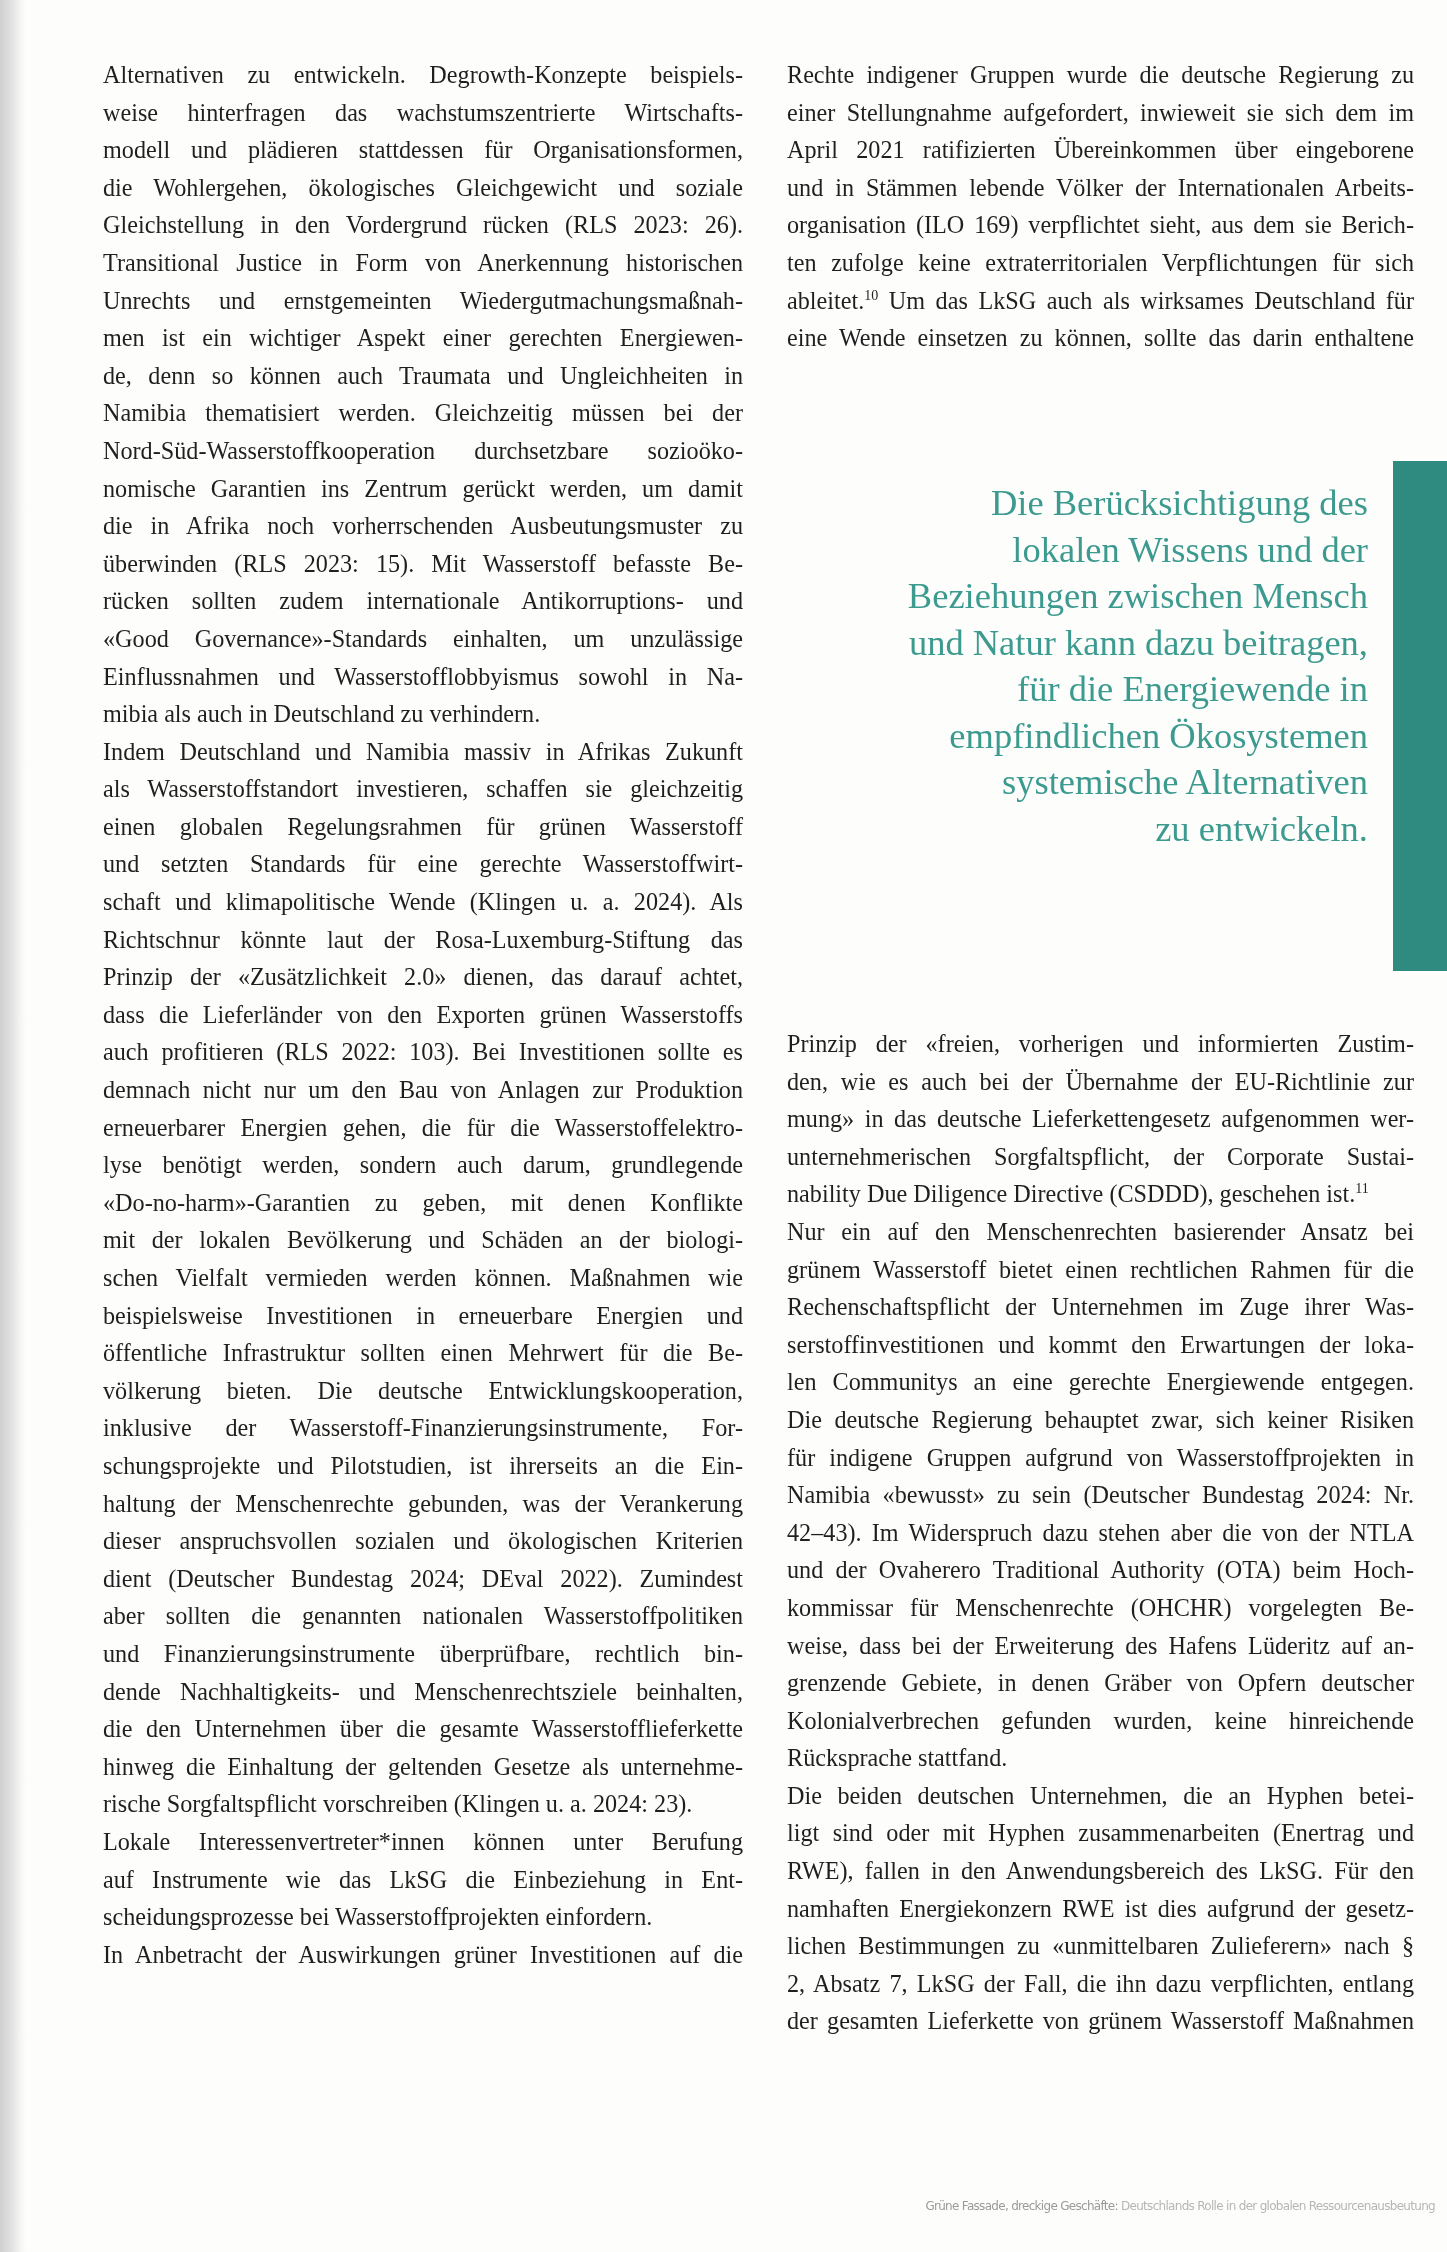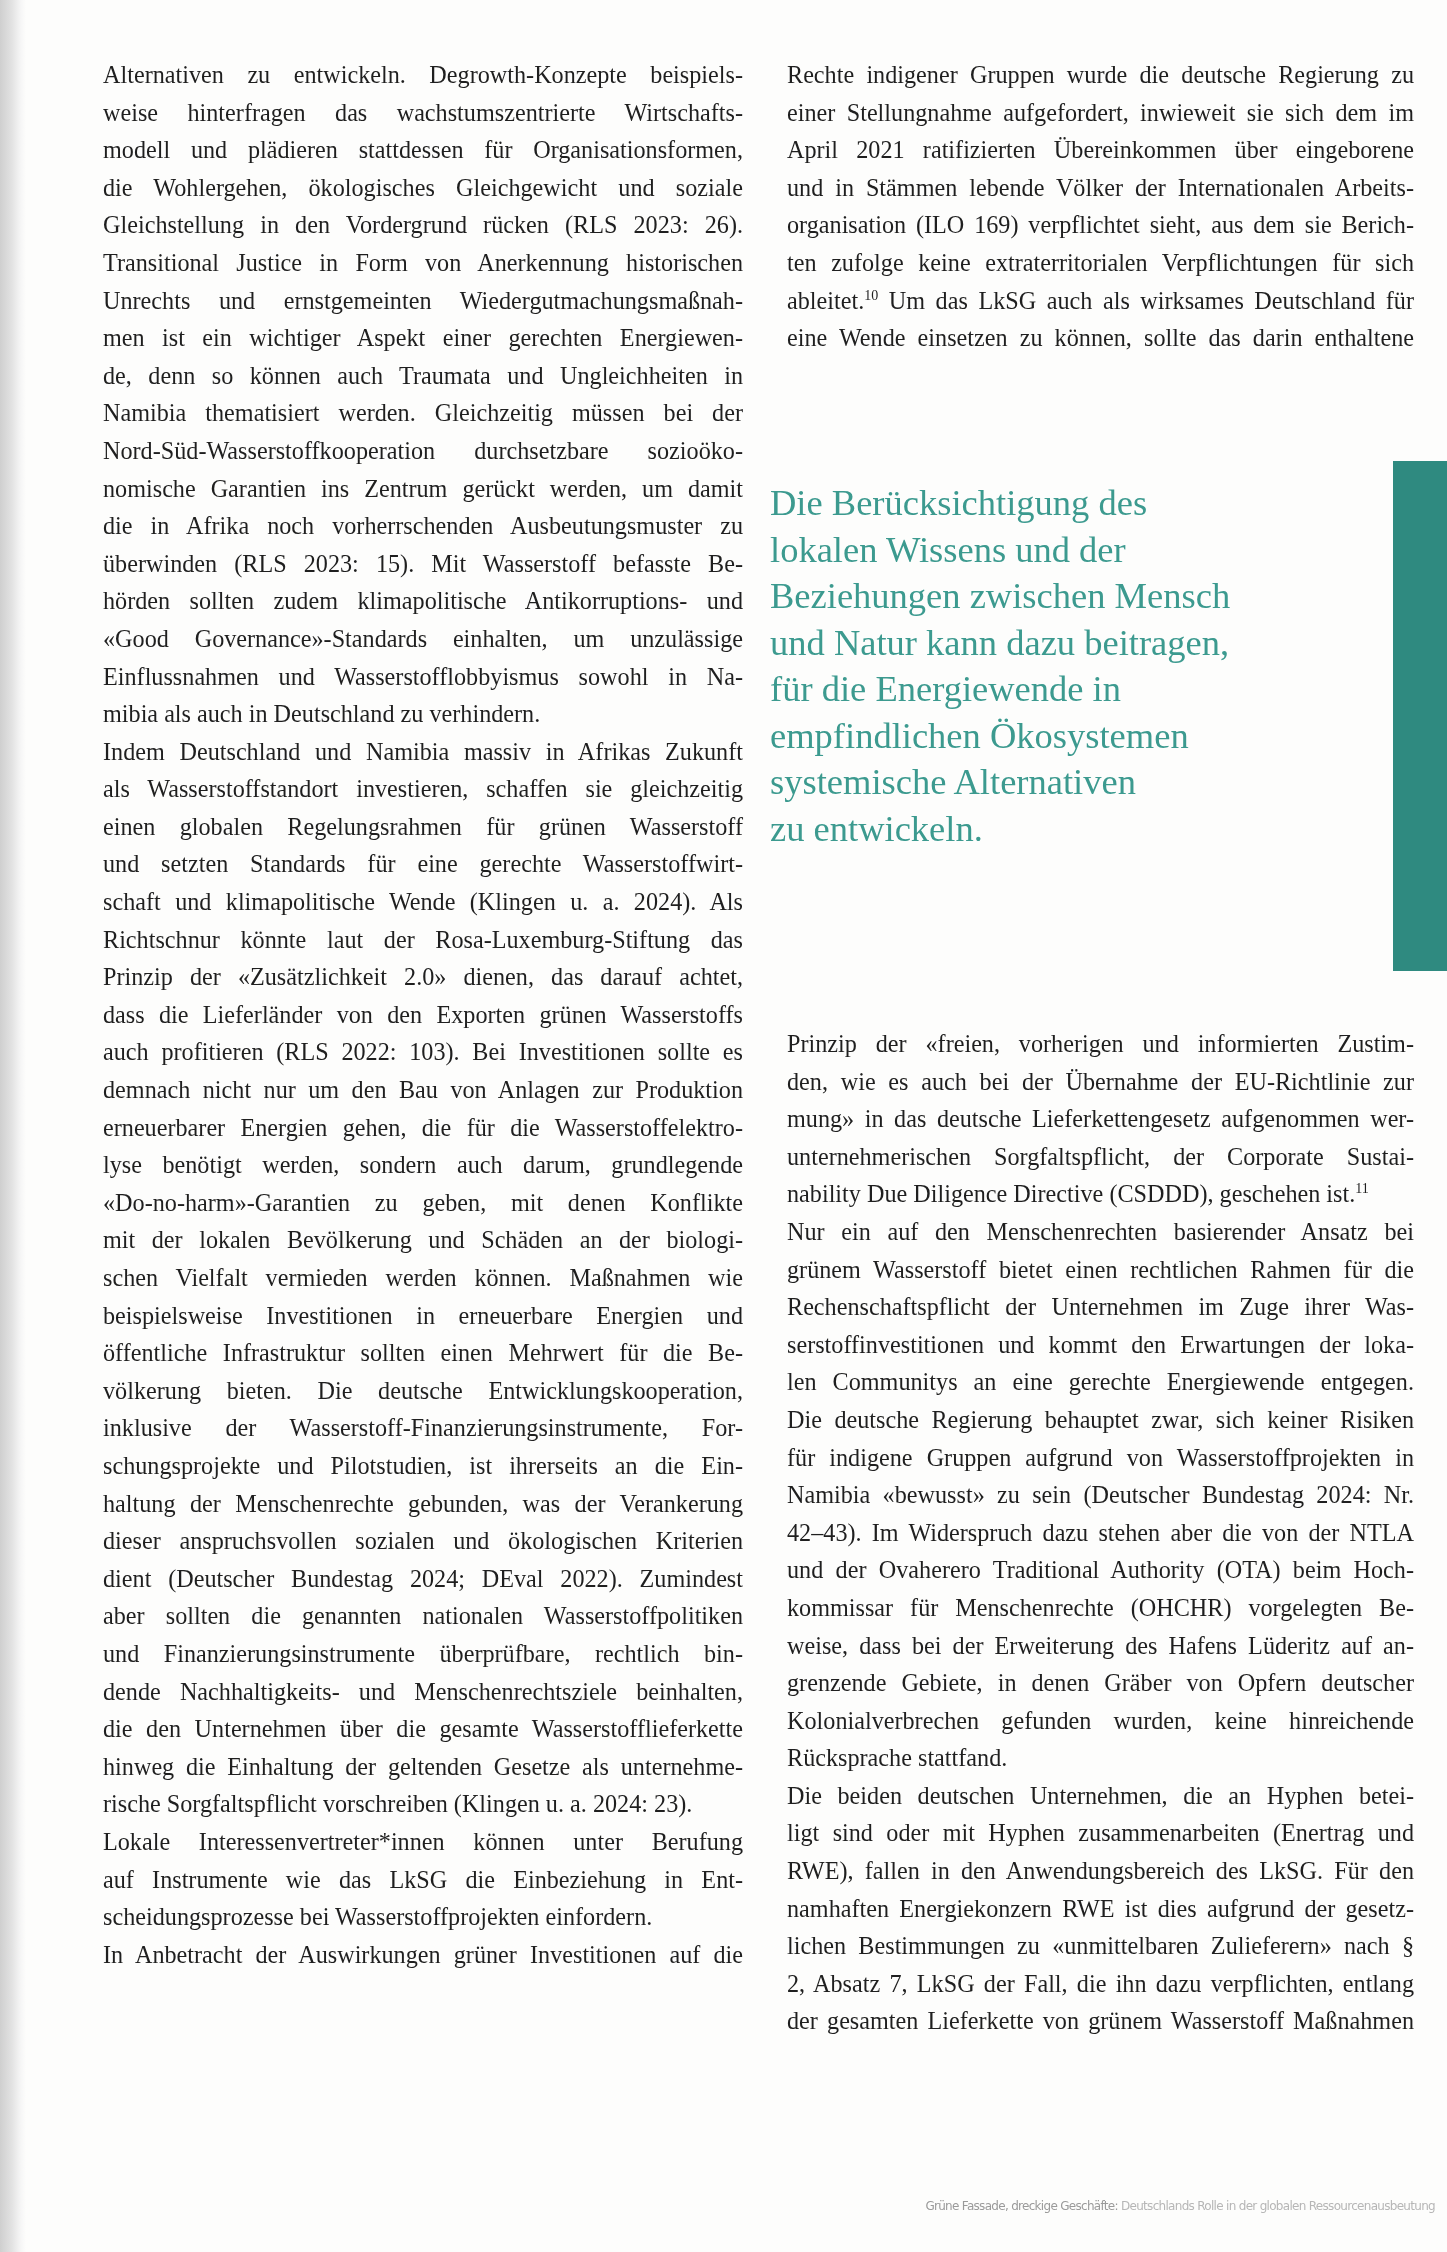--- a/index.html
+++ b/index.html
@@ -56,20 +56,21 @@
   sup {
     font-size: 14px;
     line-height: 0;
     vertical-align: 9px;
   }
   .pullquote {
     position: absolute;
     left: 770px;
     top: 480px;
     width: 598px;
+    text-align: right;
     color: #3c9a8f;
     font-size: 36.5px;
     line-height: 46.5px;
   }
   .pullquote .qline {
     display: block;
     white-space: nowrap;
   }
   .teal-bar {
     position: absolute;
@@ -109,21 +110,21 @@
   <span class="line">Gleichstellung in den Vordergrund rücken (RLS 2023: 26).</span>
   <span class="line">Transitional Justice in Form von Anerkennung historischen</span>
   <span class="line">Unrechts und ernstgemeinten Wiedergutmachungsmaßnah-</span>
   <span class="line">men ist ein wichtiger Aspekt einer gerechten Energiewen-</span>
   <span class="line">de, denn so können auch Traumata und Ungleichheiten in</span>
   <span class="line">Namibia thematisiert werden. Gleichzeitig müssen bei der</span>
   <span class="line">Nord-Süd-Wasserstoffkooperation durchsetzbare sozioöko-</span>
   <span class="line">nomische Garantien ins Zentrum gerückt werden, um damit</span>
   <span class="line">die in Afrika noch vorherrschenden Ausbeutungsmuster zu</span>
   <span class="line">überwinden (RLS 2023: 15). Mit Wasserstoff befasste Be-</span>
-  <span class="line">hörden sollten zudem klimapolitische Antikorruptions- und</span>
+  <span class="line">rücken sollten zudem internationale Antikorruptions- und</span>
   <span class="line">«Good Governance»-Standards einhalten, um unzulässige</span>
   <span class="line">Einflussnahmen und Wasserstofflobbyismus sowohl in Na-</span>
   <span class="line last">mibia als auch in Deutschland zu verhindern.</span>
   <span class="line">Indem Deutschland und Namibia massiv in Afrikas Zukunft</span>
   <span class="line">als Wasserstoffstandort investieren, schaffen sie gleichzeitig</span>
   <span class="line">einen globalen Regelungsrahmen für grünen Wasserstoff</span>
   <span class="line">und setzten Standards für eine gerechte Wasserstoffwirt-</span>
   <span class="line">schaft und klimapolitische Wende (Klingen u. a. 2024). Als</span>
   <span class="line">Richtschnur könnte laut der Rosa-Luxemburg-Stiftung das</span>
   <span class="line">Prinzip der «Zusätzlichkeit 2.0» dienen, das darauf achtet,</span>

